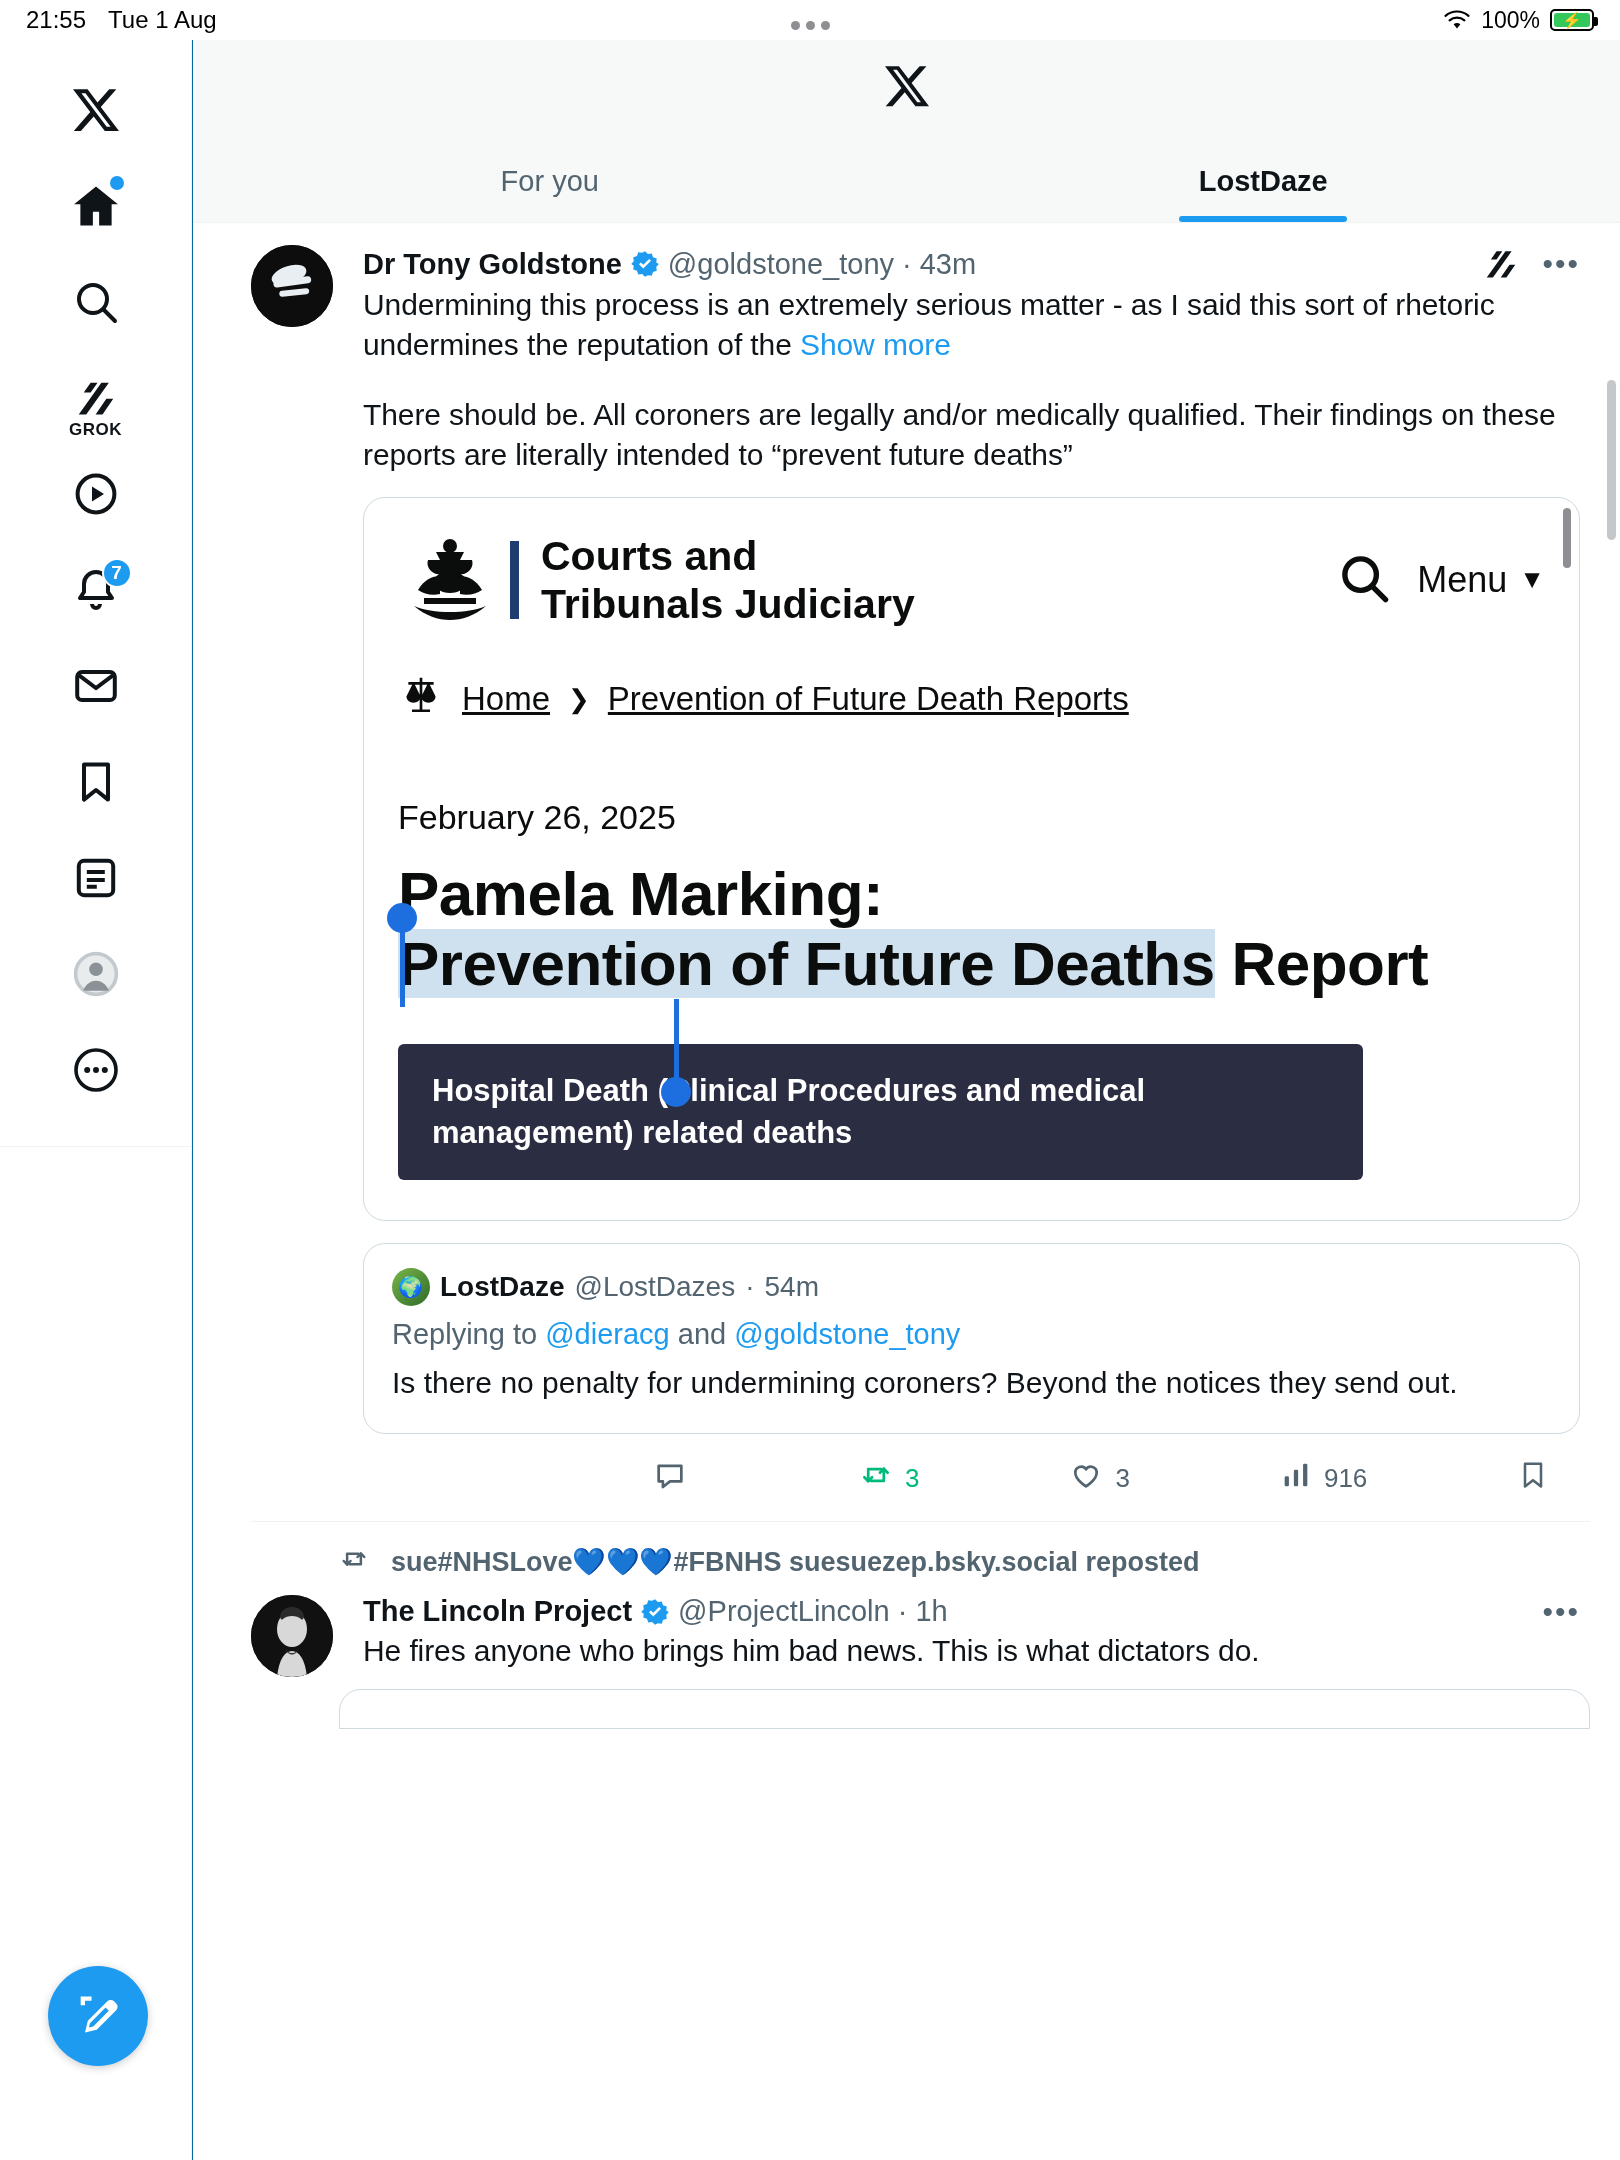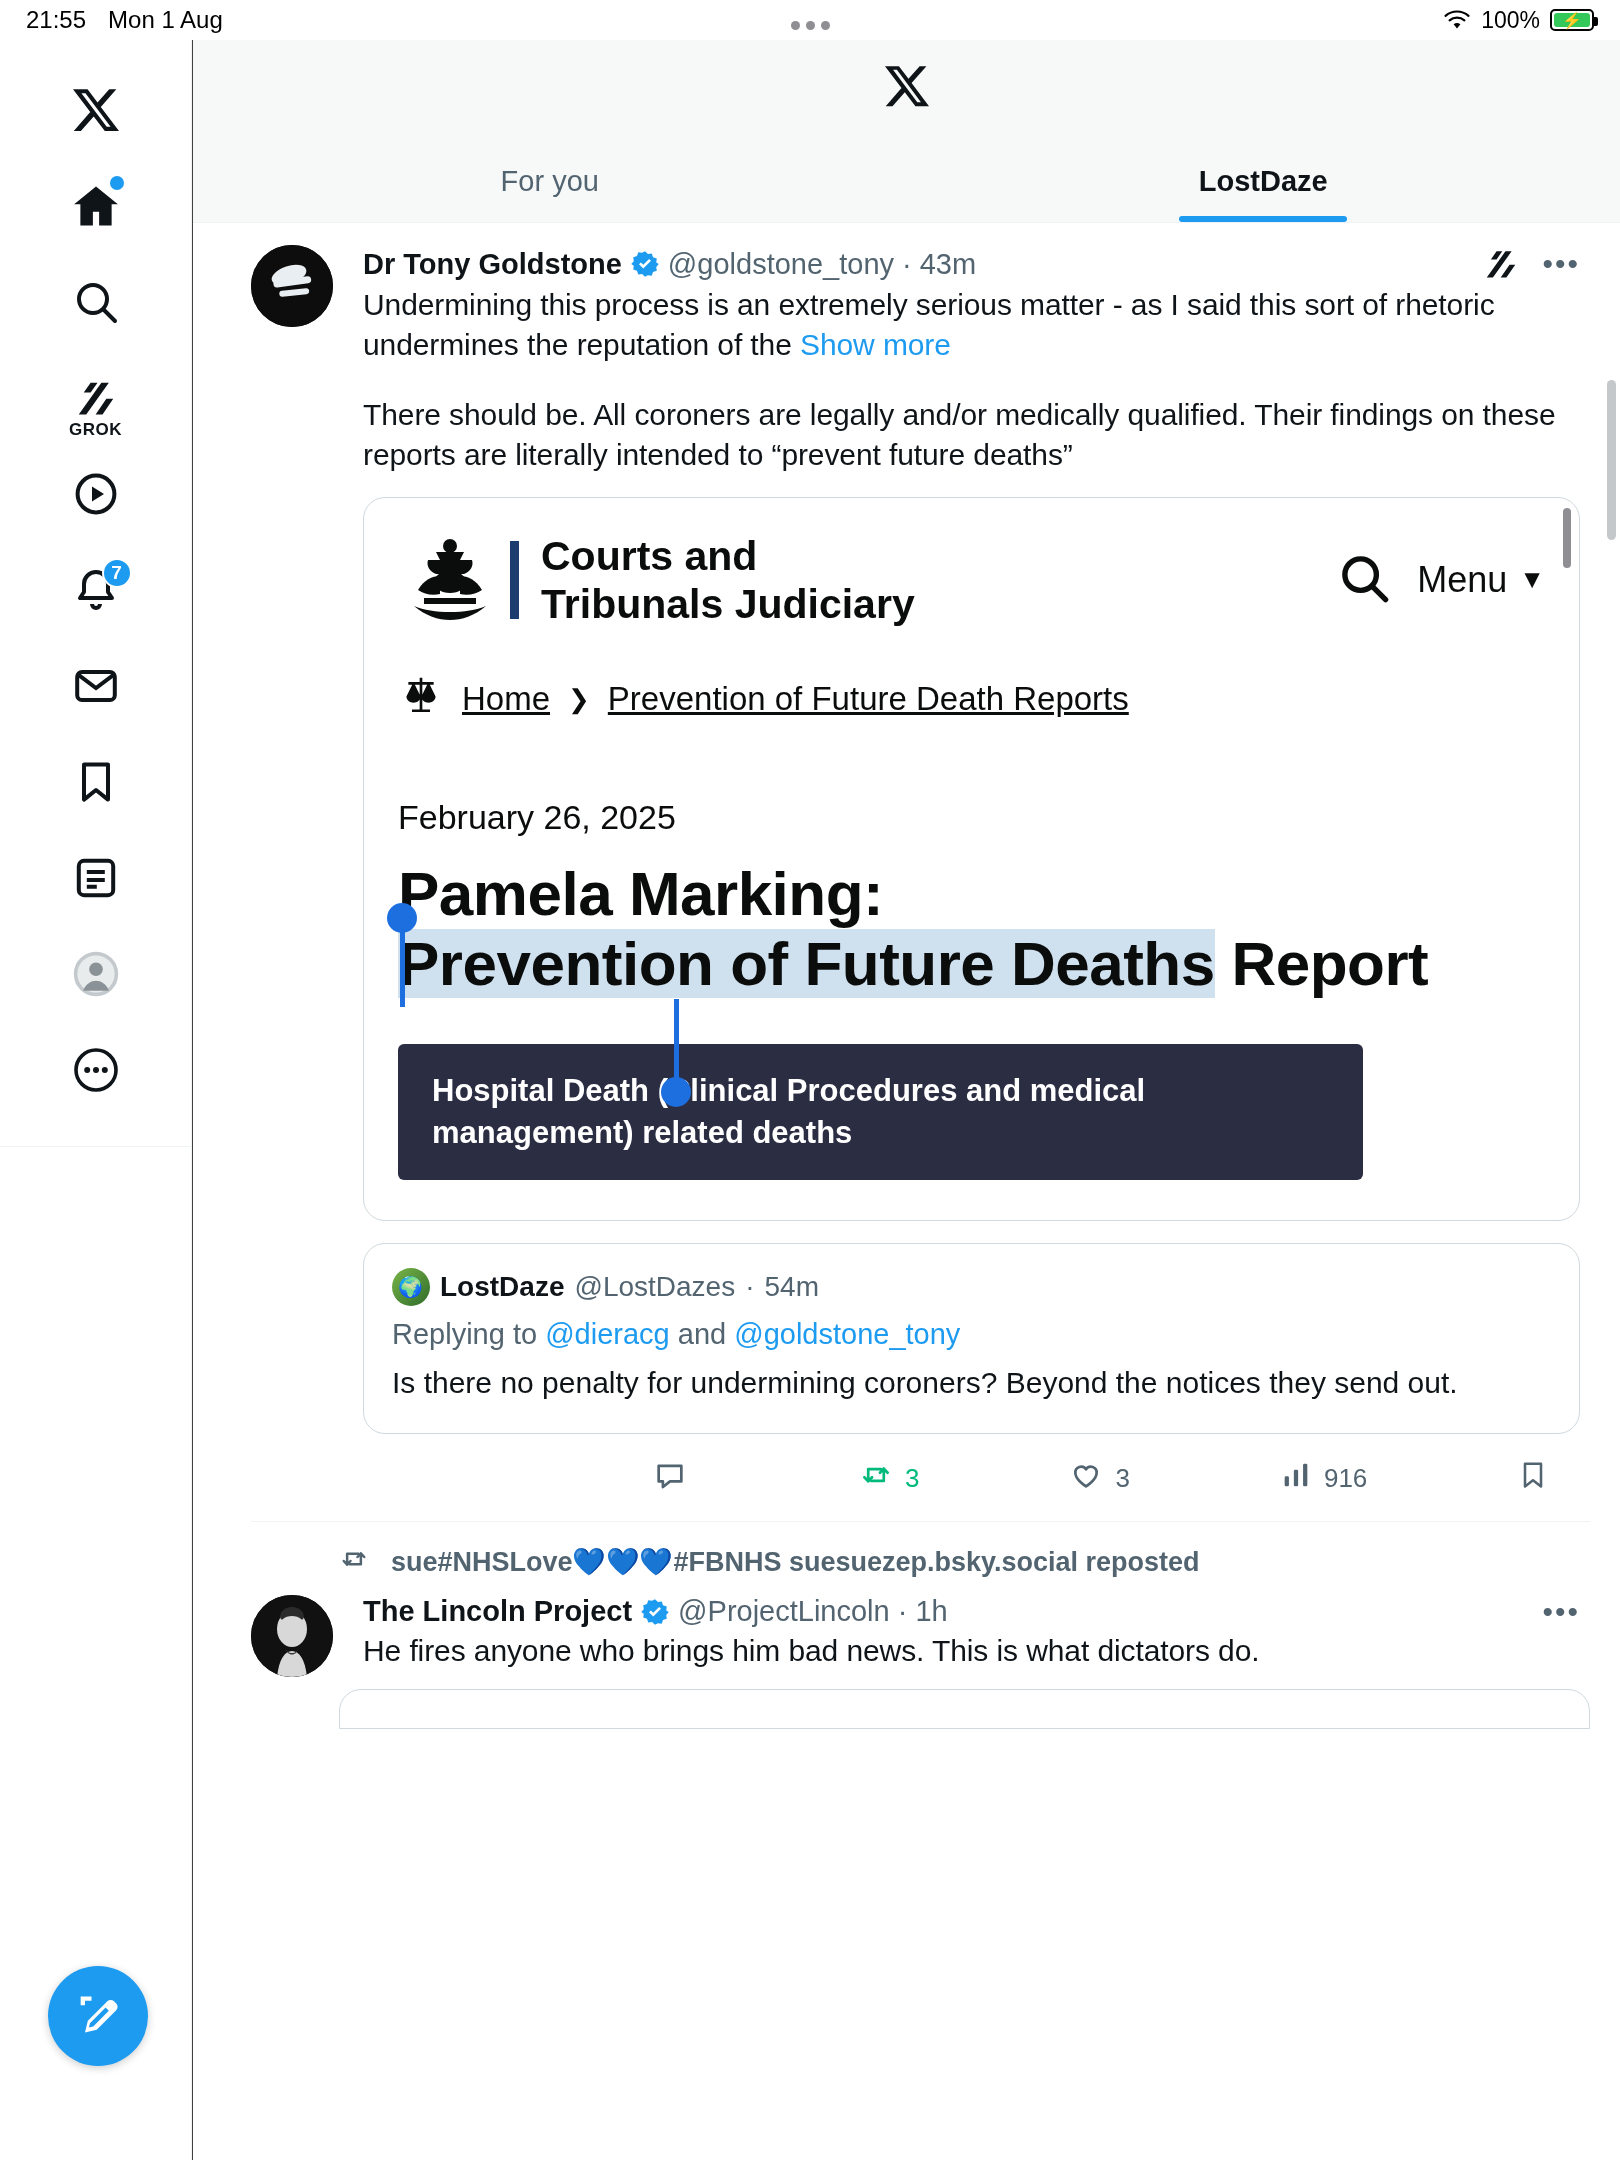--- a/index.html
+++ b/index.html
@@ -2,21 +2,21 @@
 <html><head>
 <meta charset="utf-8">
 <style>
   * { box-sizing: border-box; margin: 0; padding: 0; }
   html, body {
     width: 1620px; height: 2160px;
     font-family: "Liberation Sans", sans-serif;
     background: #ffffff;
     overflow: hidden;
   }
-  .screen { position: relative; width: 1620px; height: 2160px; background: #404040; }
+  .screen { position: relative; width: 1620px; height: 2160px; background: #0369a1; }
 
   
   .statusbar {
     position: absolute; top: 0; left: 0; width: 1620px; height: 40px;
     display: flex; align-items: center; padding: 0 26px;
     font-size: 24px; color: #000; background: #fff; z-index: 40;
   }
   .sb-left { display: flex; align-items: center; gap: 22px; }
   .sb-right { margin-left: auto; display: flex; align-items: center; gap: 10px; font-size: 23px; }
   .sb-dots {
@@ -204,21 +204,21 @@
   }
 </style>
 </head>
 <body>
 
 <div class="screen">
 
   <div class="statusbar">
     <div class="sb-left">
       <span>21:55</span>
-      <span>Mon 1 Aug</span>
+      <span>Tue 1 Aug</span>
     </div>
     <div class="sb-dots">
       <span></span><span></span><span></span>
     </div>
     <div class="sb-right">
       <span class="wifi-ico">
         <svg width="28" height="21" viewBox="0 0 28 21">
             <path d="M14 18.5l3.4-4.2a5.4 5.4 0 0 0-6.8 0L14 18.5z" fill="#000"></path>
             <path d="M6.6 10.3a11.6 11.6 0 0 1 14.8 0" stroke="#000" stroke-width="2.2" fill="none" stroke-linecap="round"></path>
             <path d="M2.5 5.8a17.6 17.6 0 0 1 23 0" stroke="#000" stroke-width="2.2" fill="none" stroke-linecap="round"></path>

